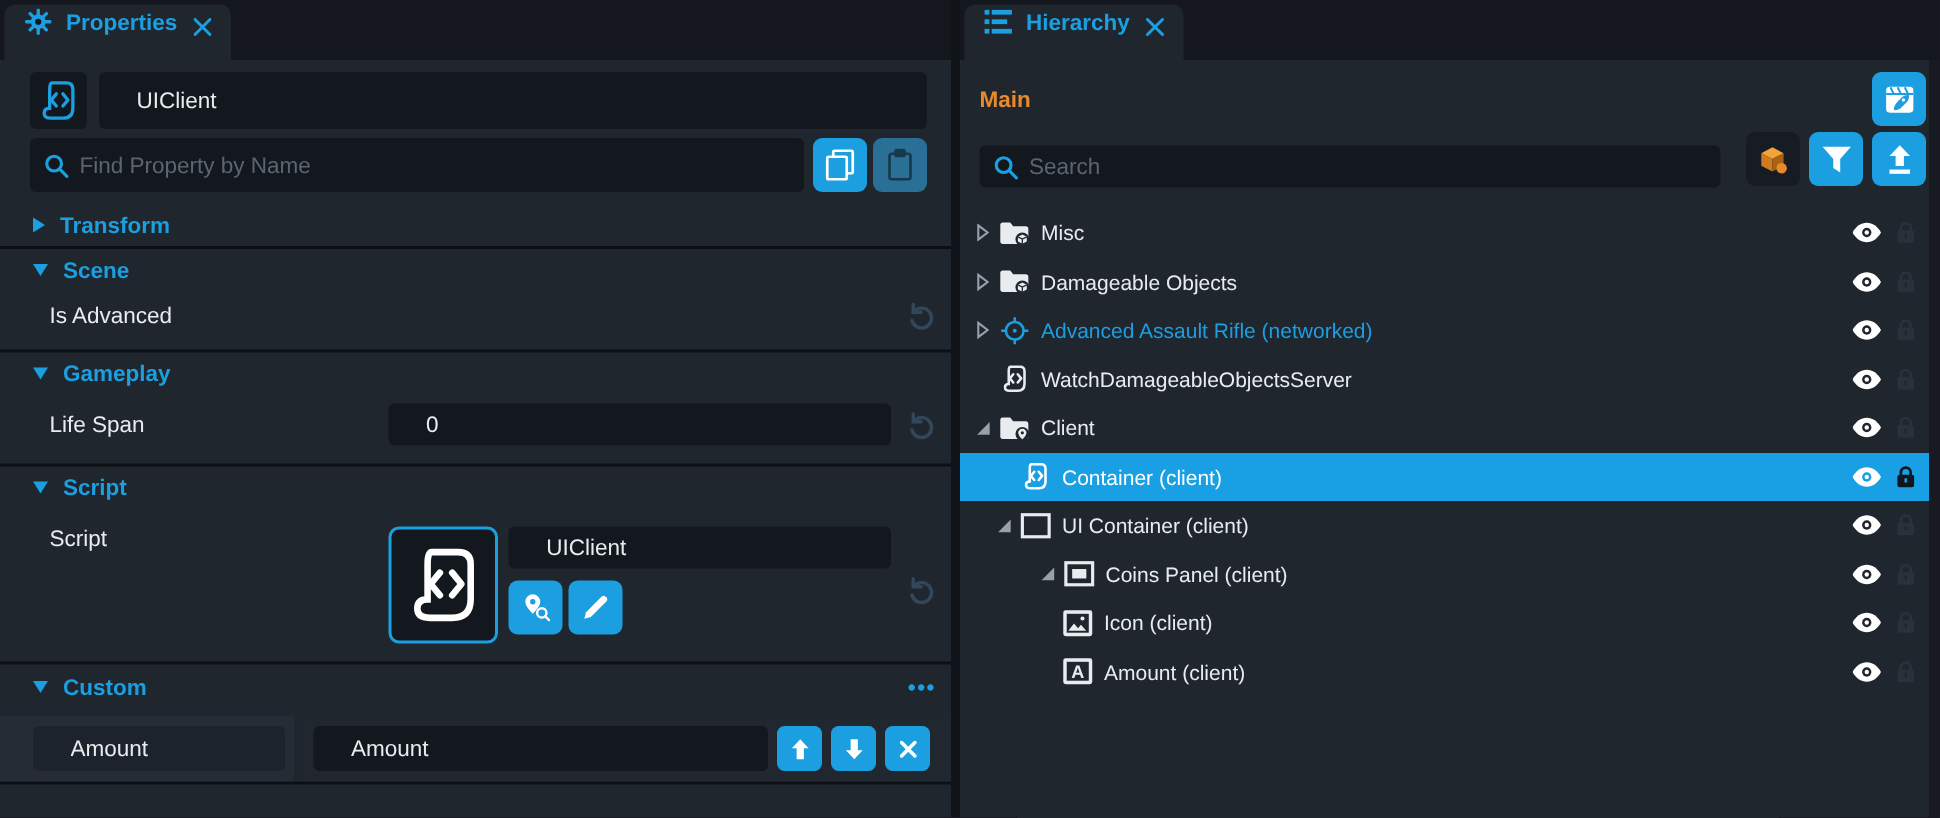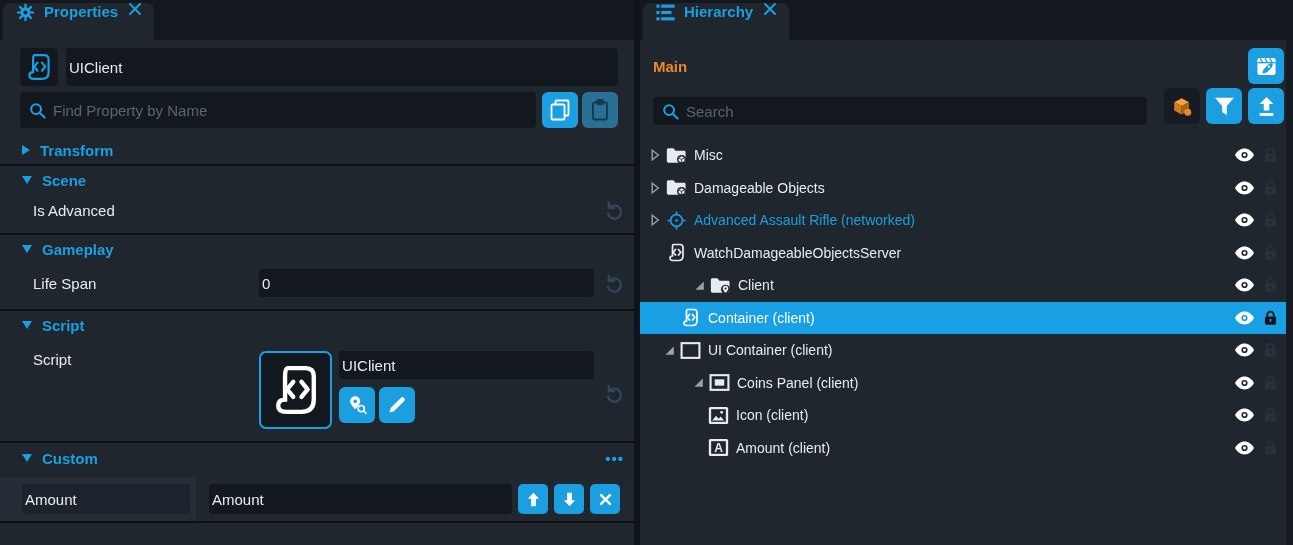--- a/index.html
+++ b/index.html
@@ -18,34 +18,34 @@
   }
   *{margin:0;padding:0;box-sizing:border-box;}
   body{background:var(--bg-dark);font-family:"Liberation Sans",sans-serif;color:var(--text);}
   .root{width:1293px;height:545px;display:flex;overflow:hidden;background:var(--bg-dark);}
   .panel{background:var(--panel);height:545px;position:relative;}
   .panel.left{width:634px;}
   .panel-gap{width:6px;background:#101318;height:545px;}
   .panel.right{width:653px;}
   
   .tabbar{height:40px;background:var(--bg-dark);display:flex;align-items:flex-end;}
-  .tab{height:37px;margin-left:3px;padding:0 13px;display:inline-flex;align-items:flex-start;gap:9px;
+  .tab{height:37px;margin-left:3px;padding:16px 13px;display:inline-flex;align-items:flex-end;gap:9px;
        background:var(--panel);border-radius:7px 7px 0 0;}
   .tab .tab-label{color:var(--accent);font-size:15px;font-weight:600;}
   .tab .tab-icon{width:19px;height:19px;color:var(--accent);display:inline-flex;}
   .tab .tab-icon svg{width:100%;height:100%;}
   .tab-close{width:12px;height:12px;color:var(--accent);display:inline-flex;cursor:pointer;margin-left:2px;}
   .tab-close svg{width:100%;height:100%;}
   
   .name-row{display:flex;margin:8px 16px 0 20px;height:38px;gap:8px;}
   .script-badge{width:38px;height:38px;background:var(--input);border-radius:4px;display:flex;
                 align-items:center;justify-content:center;color:var(--accent);}
   .script-badge svg{width:26px;height:28px;}
   .dark-input{background:var(--input);border:none;outline:none;border-radius:4px;color:var(--text);
-              font-size:15px;font-family:"Liberation Sans",sans-serif;padding:0 3px;}
+              font-size:15px;font-family:"Liberation Sans",sans-serif;padding:0 25px;}
   .name-input{flex:1;height:38px;}
   .search-row{display:flex;margin:6px 16px 0 20px;height:36px;gap:4px;}
   .search-box{flex:1;background:var(--input);border-radius:4px;display:flex;align-items:center;
               padding:0 9px;gap:7px;margin-right:2px;}
   .search-box .mag{width:17px;height:17px;color:var(--accent);flex:none;display:inline-flex;}
   .search-box .mag svg{width:100%;height:100%;}
   .search-box input{flex:1;background:transparent;border:none;outline:none;color:var(--text);
                     font-size:15px;font-family:"Liberation Sans",sans-serif;}
   .search-box input::placeholder{color:var(--muted);}
   .sq-btn{width:36px;height:36px;border:none;border-radius:6px;background:var(--accent);
@@ -502,21 +502,21 @@
             </span>
             <span class="lockicon">
               <svg viewBox="0 0 14 17">
                 <path d="M3.5 7V5.2a3.5 3.5 0 0 1 7 0V7" fill="none" stroke="currentColor" stroke-width="2"></path>
                 <rect x="1" y="6.8" width="12" height="9" rx="1.6" fill="currentColor"></rect>
                 <rect class="hole" x="6.1" y="9.3" width="1.8" height="3.4" rx="0.9"></rect>
               </svg>
             </span>
           </span>
         </div>
-        <div class="tree-row" style="padding-left: 8px; margin-left: 44px;">
+        <div class="tree-row" style="padding-left: 8px;">
           <span class="arrow exp">
             <svg viewBox="0 0 11 11">
               <path d="M9.8 1.4v8.4H1.4z" fill="#98a0aa"></path>
             </svg>
           </span>
           <span class="ticon">
             <svg viewBox="0 0 22 18" fill="currentColor">
               <path d="M2.6 1.5h5.2l2.1 2.6h8.9c1 0 1.7.7 1.7 1.7v9c0 1-.7 1.7-1.7 1.7H2.6c-1 0-1.7-.7-1.7-1.7V3.2c0-1 .7-1.7 1.7-1.7z"></path>
               <circle cx="16.3" cy="13" r="4.8" class="hole"></circle>
               <path d="M16.3 9.3a2.9 2.9 0 0 1 2.9 2.9c0 2-2.9 4.7-2.9 4.7s-2.9-2.7-2.9-4.7a2.9 2.9 0 0 1 2.9-2.9z" fill="currentColor"></path>

